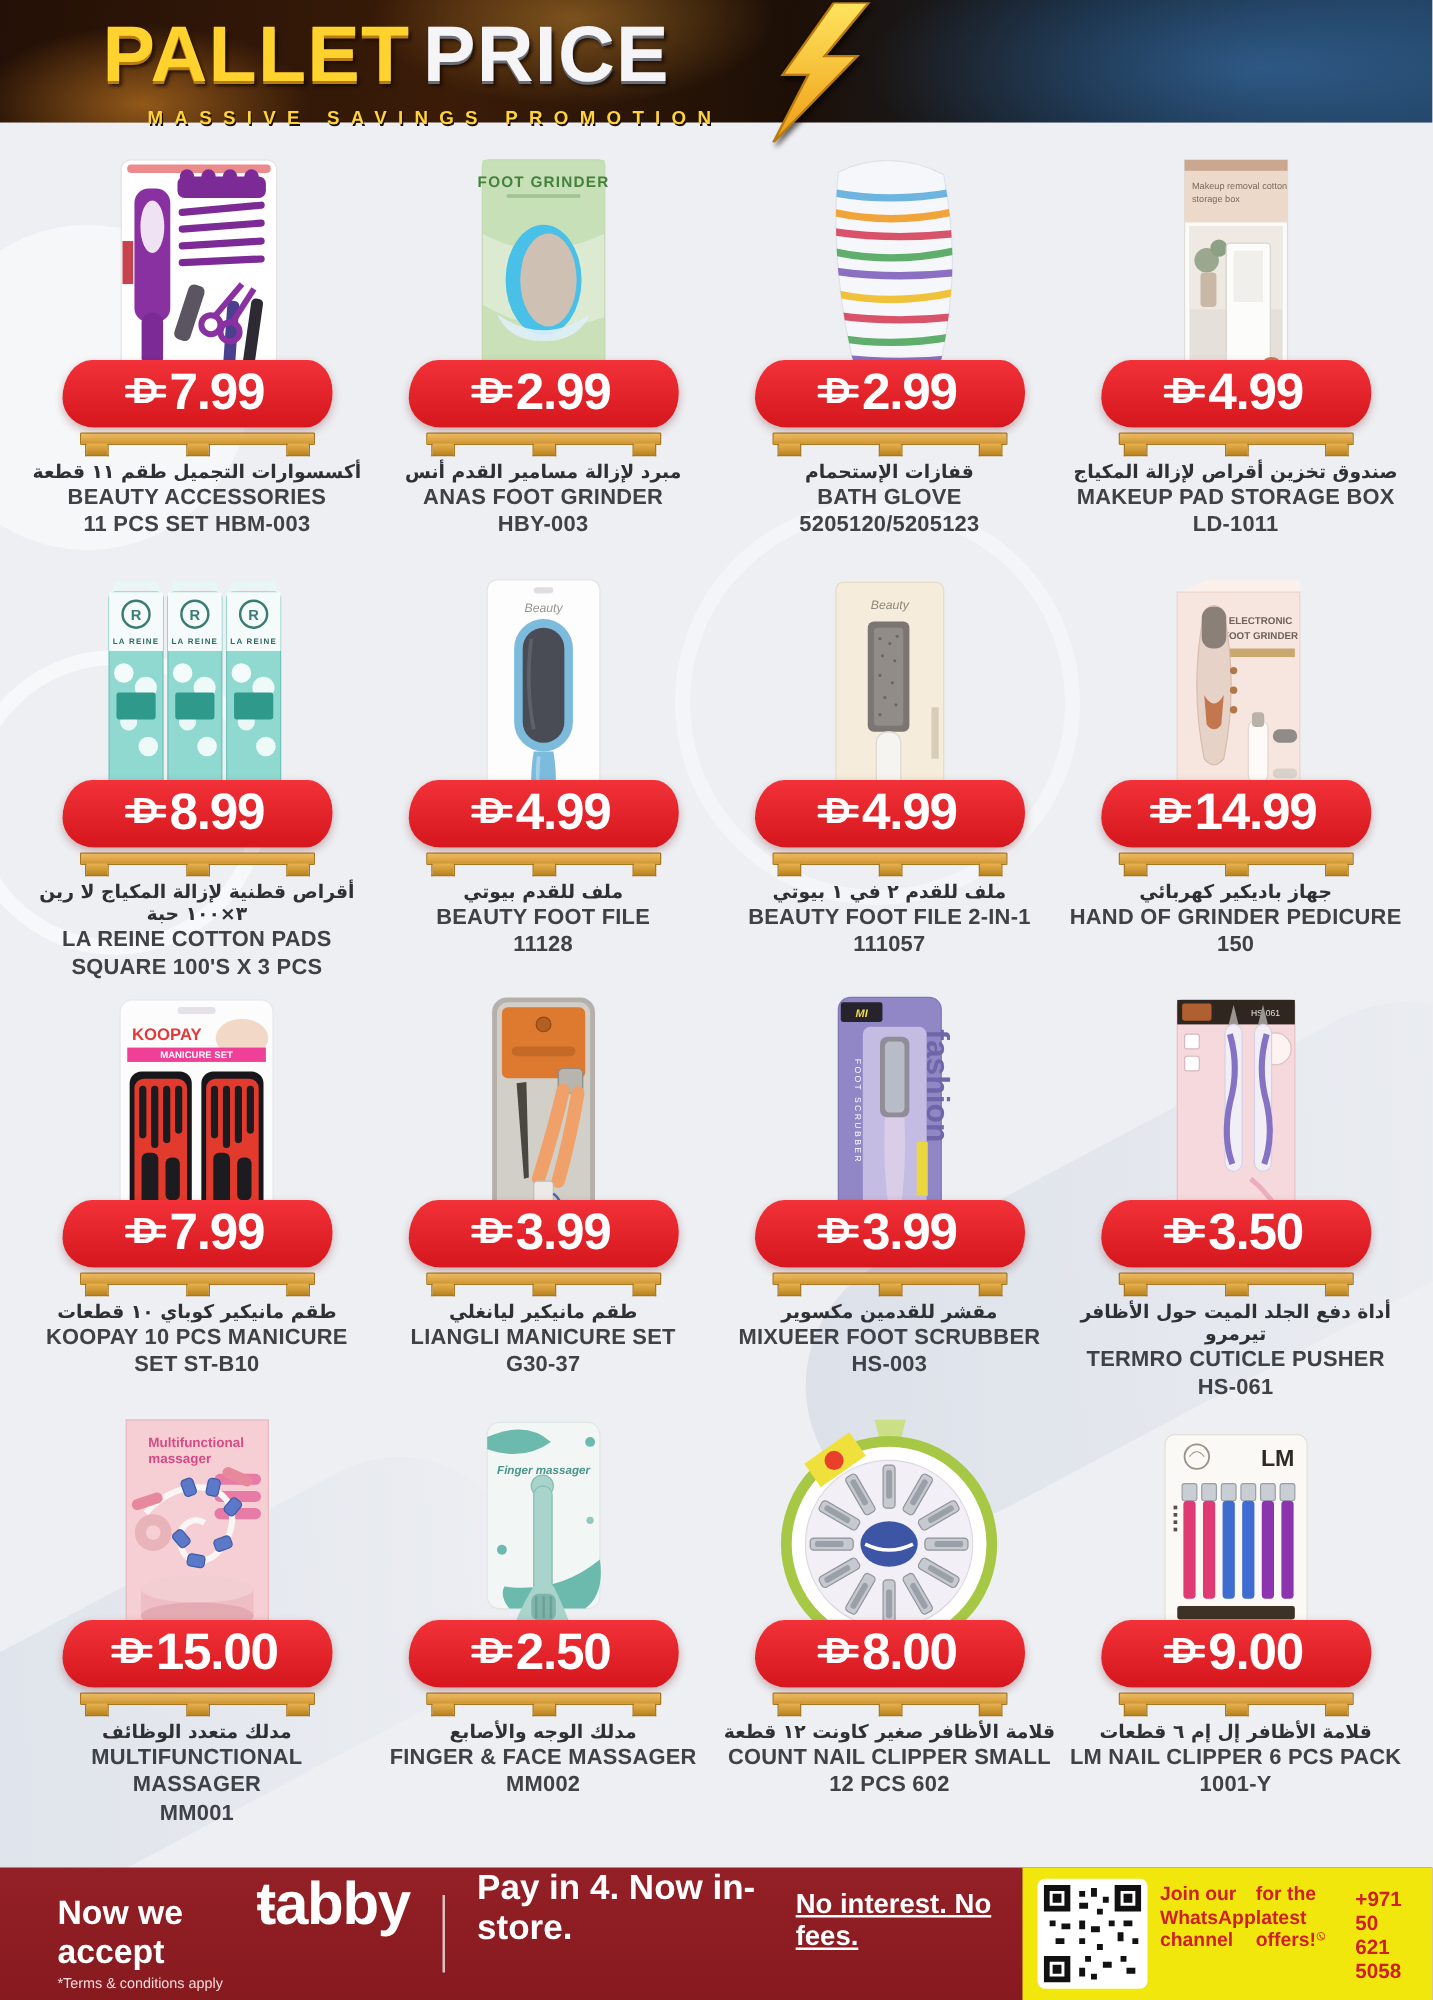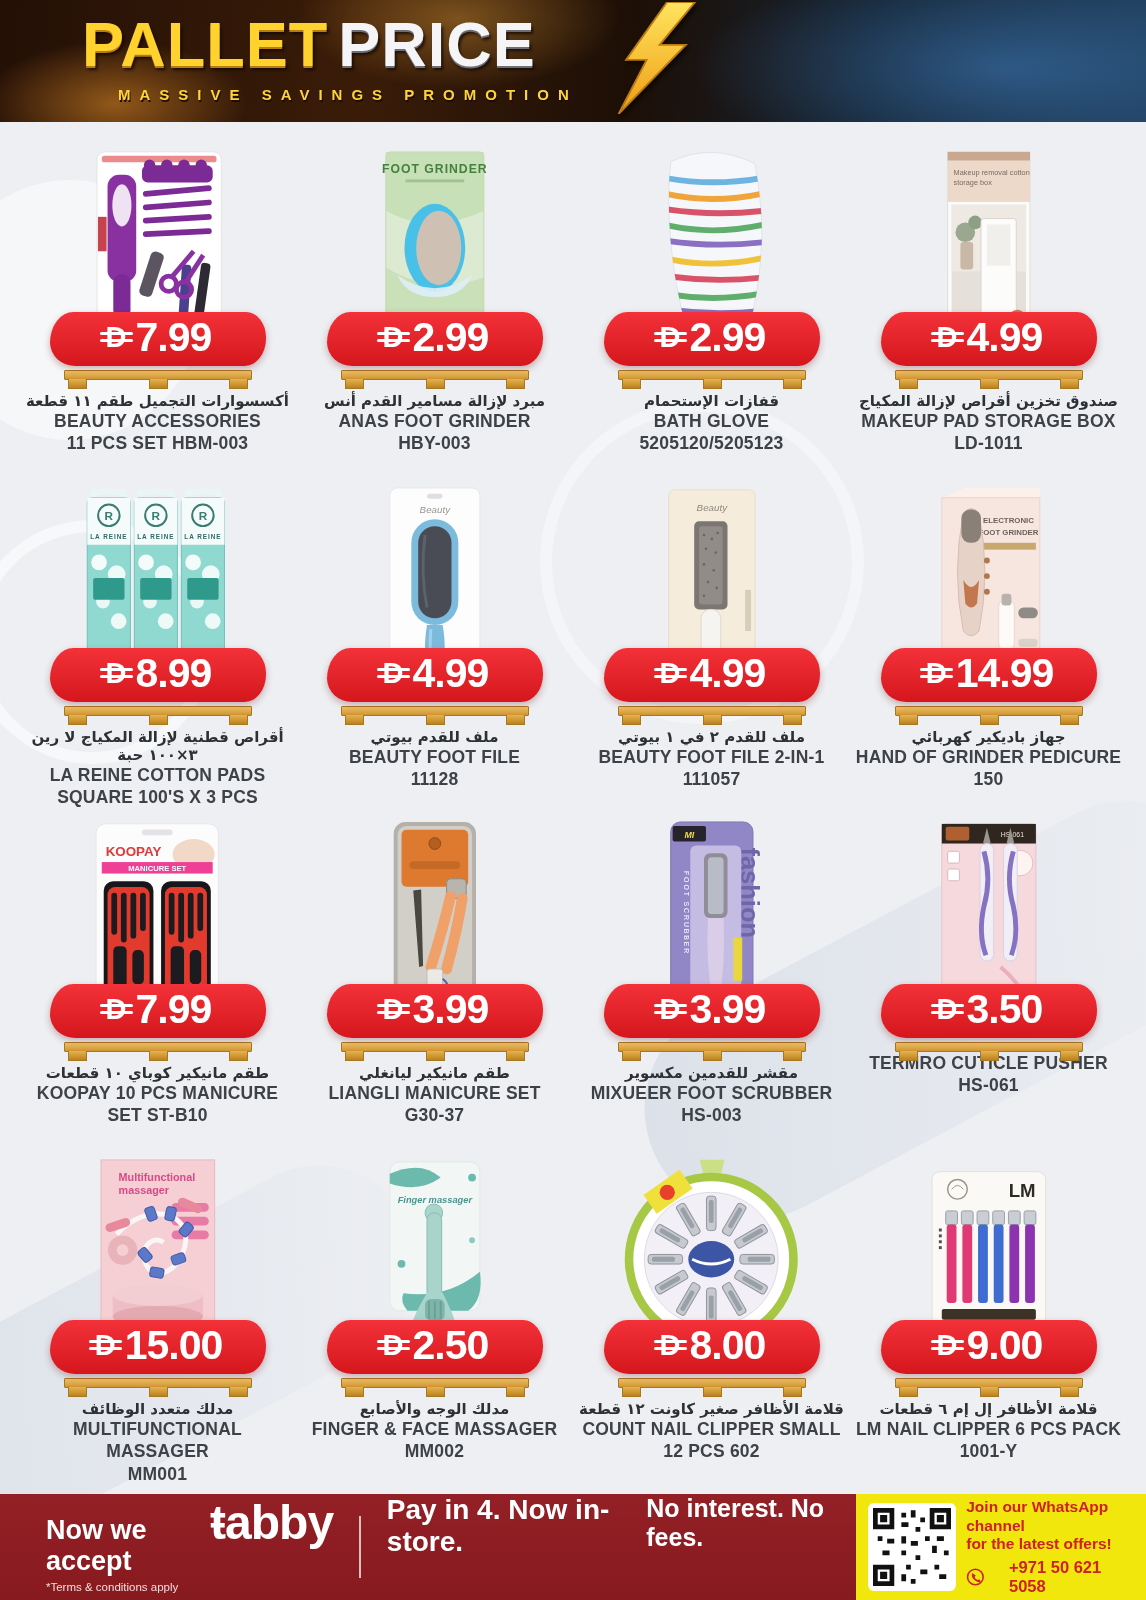--- a/index.html
+++ b/index.html
@@ -5,21 +5,21 @@
   html,body{margin:0;padding:0;}
   body{width:1146px;height:1600px;overflow:hidden;background:#edeff3;font-family:"Liberation Sans","DejaVu Sans",sans-serif;position:relative;}
 
   
   .bgdeco{position:absolute;pointer-events:none;z-index:0;}
   .ring{border-radius:50%;border:12px solid rgba(255,255,255,.55);}
   .blob{border-radius:50%;background:rgba(255,255,255,.5);}
   .swoosh{background:linear-gradient(115deg,rgba(205,212,224,.55),rgba(255,255,255,0));border-radius:120px;transform:rotate(-28deg);}
 
   
-  header{position:relative;height:122px;z-index:2;
+  header{position:relative;height:98px;z-index:2;
     background:
       radial-gradient(190px 90px at 10% 85%, rgba(248,156,44,.5), transparent 70%),
       radial-gradient(230px 100px at 40% 15%, rgba(246,176,64,.38), transparent 70%),
       radial-gradient(420px 140px at 88% 55%, rgba(64,124,188,.55), transparent 75%),
       linear-gradient(95deg,#241006 0%,#3a1c08 32%,#1d0f06 55%,#142230 76%,#1d3a56 100%);
   }
   .h-title{position:absolute;left:82px;top:8px;font-size:63px;font-weight:900;letter-spacing:1px;white-space:nowrap;}
   .t-yellow{color:#ffd22e;text-shadow:0 2px 0 #b97c10,2px 4px 3px rgba(20,8,0,.8);}
   .t-white{color:#f5f5f8;text-shadow:0 2px 0 #6d6d76,2px 4px 3px rgba(20,8,0,.8);margin-left:10px;}
   .h-sub{position:absolute;left:118px;top:86px;color:#ffd43a;font-size:15px;font-weight:700;letter-spacing:9px;text-shadow:1px 2px 0 #1d0d02;}
@@ -60,24 +60,24 @@
   
   footer{position:absolute;left:0;bottom:0;width:1146px;height:106px;display:flex;z-index:2;background:linear-gradient(180deg,#932026,#871a1f);}
   .f-left{display:flex;flex-direction:column;justify-content:center;padding-left:46px;}
   .accept{display:flex;align-items:baseline;gap:14px;}
   .now{font-size:27px;font-weight:800;color:#fff;}
   .tabby{font-size:48px;font-weight:700;color:#fff;letter-spacing:-1px;line-height:.9;}
   .terms{font-size:11.5px;color:#f2dcdc;margin-top:4px;}
   .f-div{width:2px;height:62px;background:#dcc0c0;margin:auto 26px;}
   .f-mid{display:flex;flex-direction:row;justify-content:center;}
   .pay1{font-size:28px;font-weight:800;color:#fff;}
-  .pay2{font-size:25px;font-weight:800;color:#fff;margin-top:0;}
+  .pay2{font-size:22px;font-weight:800;color:#fff;margin-top:16px;text-decoration:underline;}
   .f-right{margin-left:auto;width:330px;background:#f2e70c;display:flex;align-items:center;gap:10px;padding:0 12px;box-sizing:border-box;}
   .qr{background:#fff;border-radius:6px;padding:5px;line-height:0;flex:0 0 auto;}
-  .wa-col{display:flex;flex-direction:column;}
+  .wa-col{display:flex;flex-direction:row;}
   .wa-text{color:#cf1f27;font-weight:800;font-size:15.5px;line-height:1.2;}
   .wa-phone-row{display:flex;align-items:center;gap:24px;margin-top:4px;}
   .wa-phone{color:#cf1f27;font-weight:800;font-size:16.5px;}
 </style>
 </head>
 <body>
 
 <div class="bgdeco ring" style="left:-30px;top:520px;width:220px;height:220px;"></div>
 <div class="bgdeco ring" style="left:540px;top:400px;width:300px;height:300px;border-color:rgba(255,255,255,.4);"></div>
 <div class="bgdeco blob" style="left:-60px;top:180px;width:260px;height:260px;"></div>
@@ -535,20 +535,21 @@
     </div>
     <div class="badge">
         <span class="cur">D</span>
         <span class="price">3.50</span>
       </div>
     <div class="pallet">
         <span class="leg l"></span>
         <span class="leg c"></span>
         <span class="leg r"></span>
       </div>
+    <div class="ar" dir="rtl">أداة دفع الجلد الميت حول الأظافر تيرمرو</div>
     <div class="en">TERMRO CUTICLE PUSHER</div>
     <div class="en">HS-061</div>
   </article>
 
   <article class="card">
     <div class="imgbox">
       <svg viewBox="0 0 216 200">
         <rect x="50" y="4" width="116" height="192" fill="#f5cfd3" stroke="#e8b9bf"></rect>
         <text x="68" y="26" font-size="11" font-weight="bold" fill="#d84a86">Multifunctional</text>
         <text x="68" y="39" font-size="11" font-weight="bold" fill="#d84a86">massager</text>

